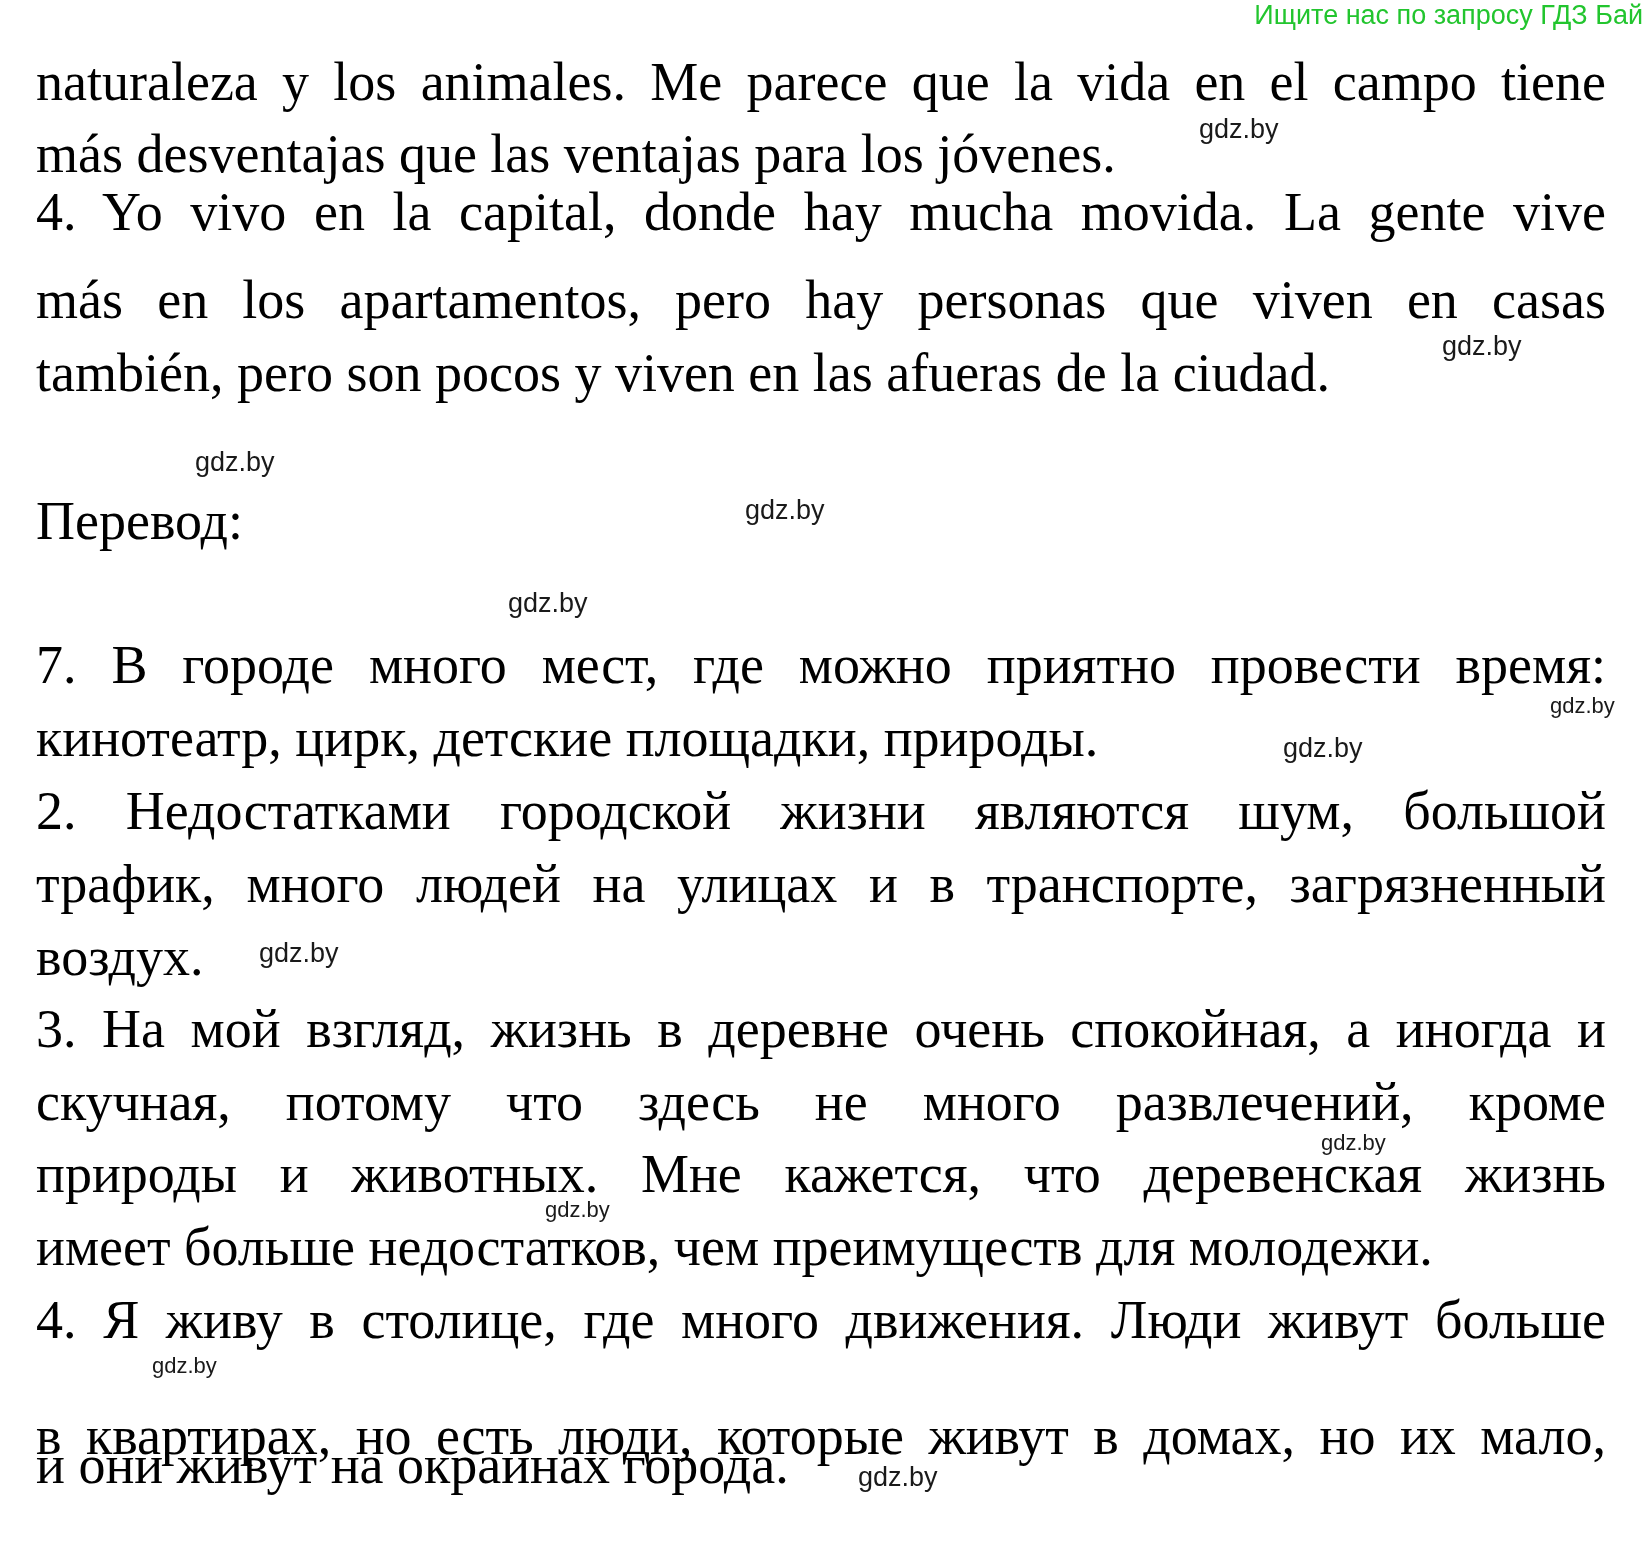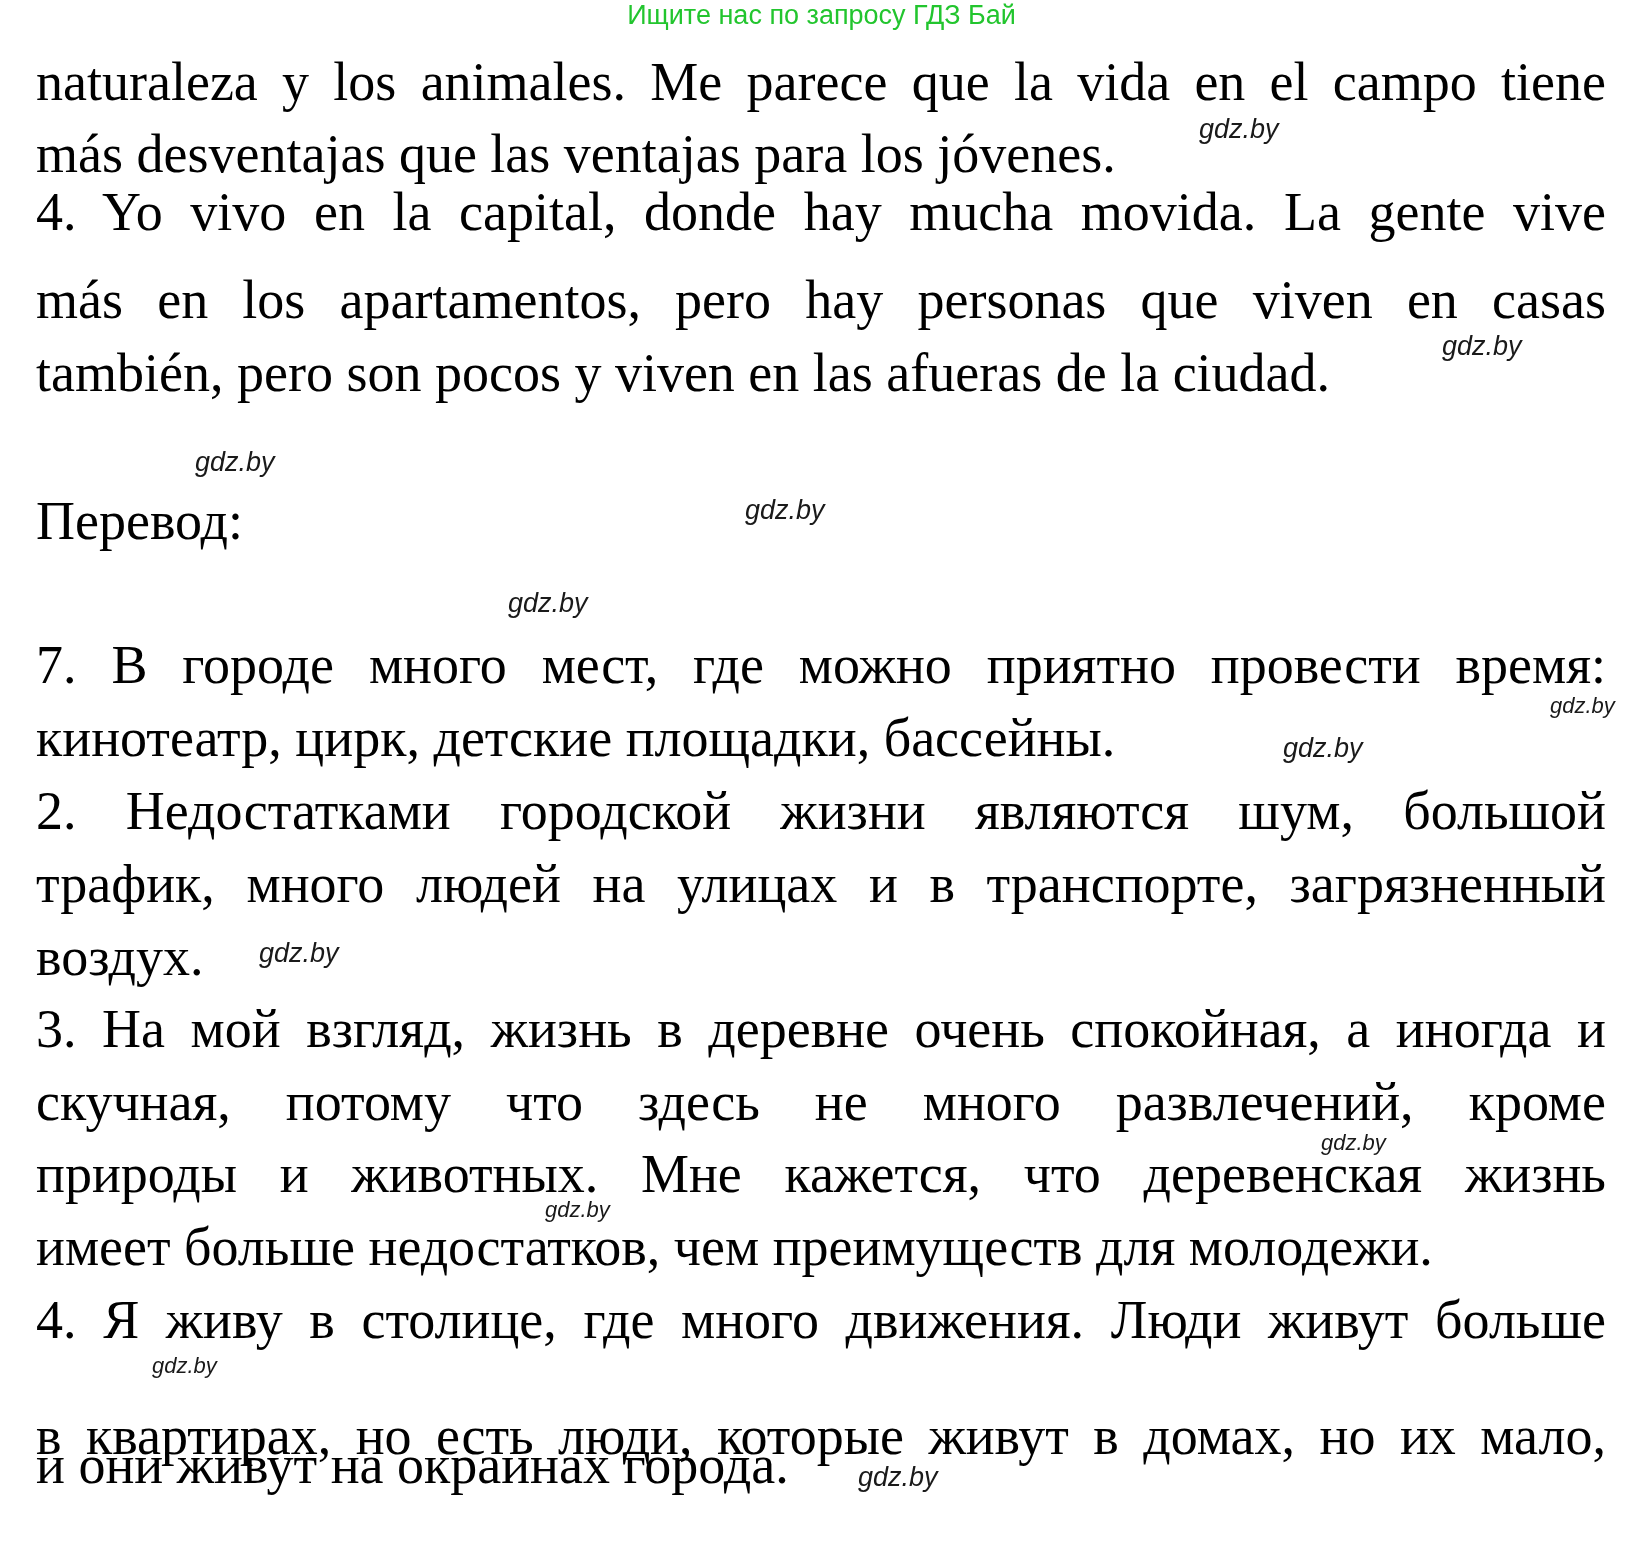--- a/index.html
+++ b/index.html
@@ -1,30 +1,30 @@
 <!DOCTYPE html>
 <html><head>
 <meta charset="utf-8">
 <style>
   html, body { margin: 0; padding: 0; background: #ffffff; }
   body { width: 1643px; height: 1541px; position: relative; overflow: hidden; }
   .page { position: absolute; left: 0; top: 0; width: 1643px; height: 1541px; }
   .header {
-    position: absolute; left: 0; top: 0; width: 1643px; text-align: center;
+    position: absolute; left: 0; top: 0; width: 1643px; text-align: right;
     font-family: "Liberation Sans", sans-serif; font-size: 27px; line-height: 30px;
   }
   .line {
     position: absolute; left: 36px; width: 1570px;
     font-family: "Liberation Serif", serif; font-size: 54px; line-height: 64px;
     color: #000; white-space: nowrap;
   }
   .line.justify { text-align: justify; text-align-last: justify; white-space: normal; height: 64px; overflow: hidden; }
   .wm {
     position: absolute; font-family: "Liberation Sans", sans-serif;
-    font-size: 27px; line-height: 30px; color: #1a1a1a; white-space: nowrap; font-style: italic;
+    font-size: 27px; line-height: 30px; color: #1a1a1a; white-space: nowrap;
   }
   .wm.small { font-size: 22px; line-height: 24px; }
   .footer {
     position: absolute; left: 0; top: 1512px; width: 1643px; text-align: center;
     font-family: "Liberation Sans", sans-serif; font-size: 27px; line-height: 30px;
     white-space: pre;
   }
 </style>
 </head>
 <body>
@@ -37,21 +37,21 @@
 
   <div class="line justify" style="top:50px">naturaleza y los animales. Me parece que la vida en el campo tiene</div>
   <div class="line" style="top:122px">más desventajas que las ventajas para los jóvenes.</div>
   <div class="line justify" style="top:180px">4. Yo vivo en la capital, donde hay mucha movida. La gente vive</div>
   <div class="line" style="top:341px">también, pero son pocos y viven en las afueras de la ciudad.</div>
   <div class="line justify" style="top:268px">más en los apartamentos, pero hay personas que viven en casas</div>
 
   <div class="line" style="top:489px">Перевод:</div>
 
   <div class="line justify" style="top:633px">7. В городе много мест, где можно приятно провести время:</div>
-  <div class="line" style="top:706px">кинотеатр, цирк, детские площадки, бассейны.</div>
+  <div class="line" style="top:706px">кинотеатр, цирк, детские площадки, природы.</div>
   <div class="line justify" style="top:779px">2. Недостатками городской жизни являются шум, большой</div>
   <div class="line" style="top:925px">воздух.</div>
   <div class="line justify" style="top:852px">трафик, много людей на улицах и в транспорте, загрязненный</div>
   <div class="line justify" style="top:997px">3. На мой взгляд, жизнь в деревне очень спокойная, а иногда и</div>
   <div class="line justify" style="top:1070px">скучная, потому что здесь не много развлечений, кроме</div>
   <div class="line justify" style="top:1142px">природы и животных. Мне кажется, что деревенская жизнь</div>
   <div class="line" style="top:1215px">имеет больше недостатков, чем преимуществ для молодежи.</div>
   <div class="line justify" style="top:1288px">4. Я живу в столице, где много движения. Люди живут больше</div>
   <div class="line justify" style="top:1404px">в квартирах, но есть люди, которые живут в домах, но их мало,</div>
   <div class="line" style="top:1433px">и они живут на окраинах города.</div>

